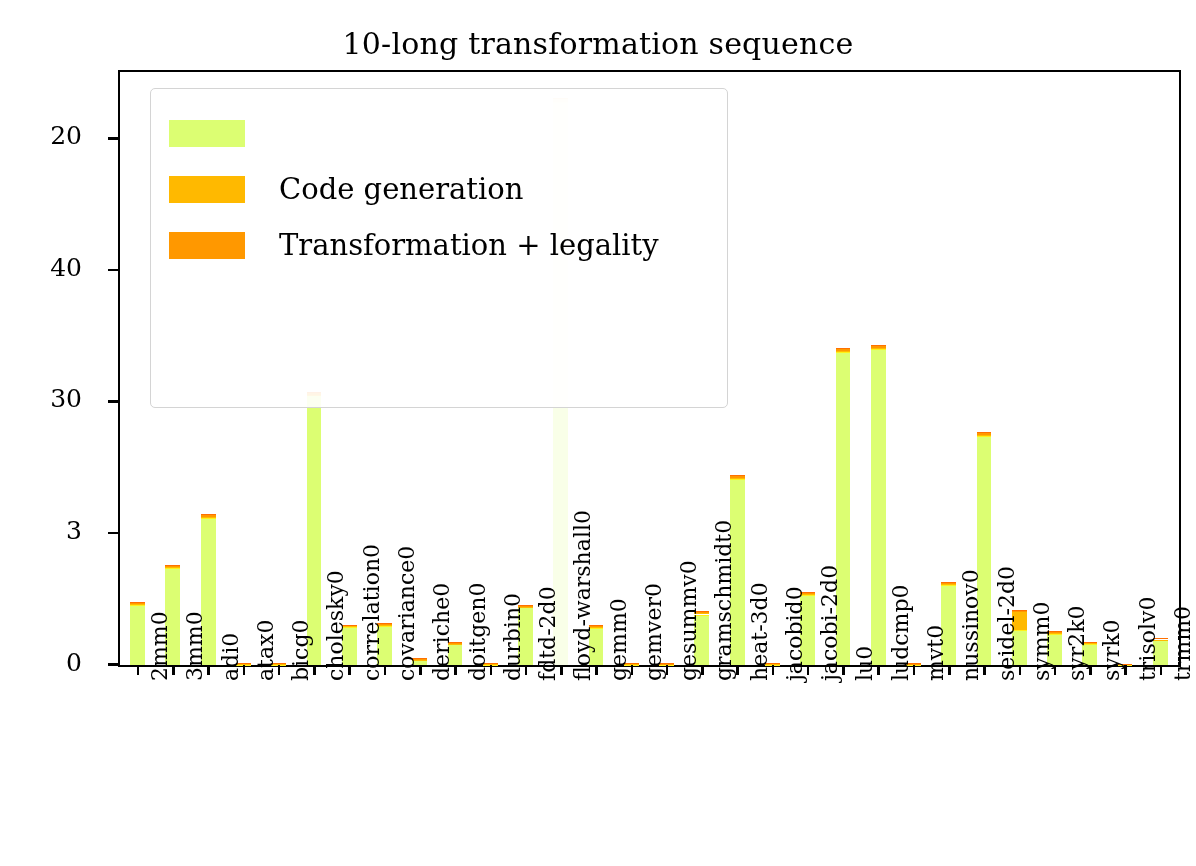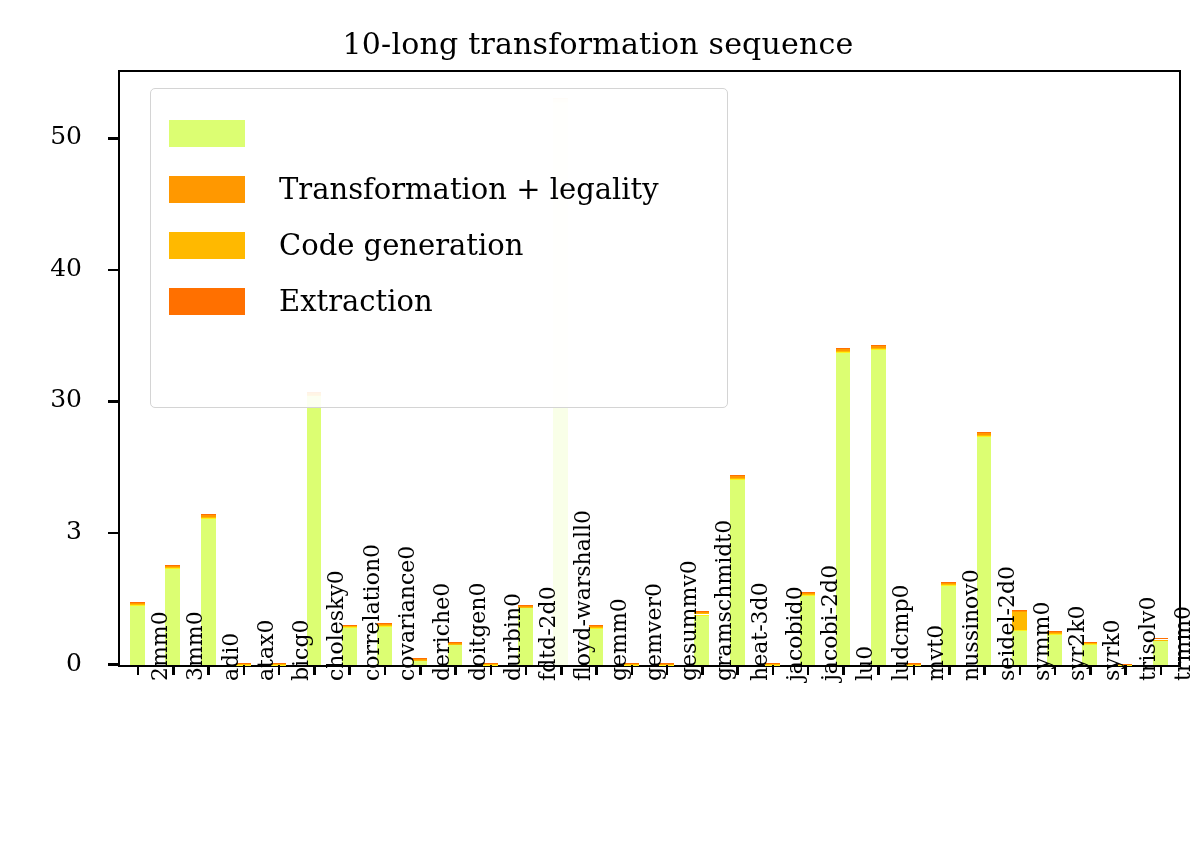--- a/index.html
+++ b/index.html
@@ -269,44 +269,40 @@
           <div class="seg seg-transf" style="height: 1.44711px; bottom: 25.5218px;"></div>
           <div class="seg seg-extract" style="height: 0.263111px; bottom: 26.9689px;"></div>
         </div>
       </div>
 
     <div id="legend">
         <div class="legend-row">
           <div class="legend-swatch" style="background: rgb(220, 254, 114);"></div>
         </div>
         <div class="legend-row">
+          <div class="legend-swatch" style="background: rgb(255, 185, 0);"></div>
+          <div class="legend-text">Code generation</div>
+        </div>
+        <div class="legend-row">
           <div class="legend-swatch" style="background: rgb(255, 152, 0);"></div>
           <div class="legend-text">Transformation + legality</div>
-        </div>
-        <div class="legend-row">
-          <div class="legend-swatch" style="background: rgb(255, 185, 0);"></div>
-          <div class="legend-text">Code generation</div>
-        </div>
-        <div class="legend-row">
-          <div class="legend-swatch" style="background: rgb(255, 112, 0);"></div>
-          <div class="legend-text">Extraction</div>
         </div>
       </div>
   </div>
 
 <div class="ytick" style="top: 663.25px;"></div>
     <div class="ytick-label" style="top: 647.5px;">0</div>
     <div class="ytick" style="top: 531.694px;"></div>
     <div class="ytick-label" style="top: 515.944px;">3</div>
     <div class="ytick" style="top: 400.139px;"></div>
     <div class="ytick-label" style="top: 384.389px;">30</div>
     <div class="ytick" style="top: 268.583px;"></div>
     <div class="ytick-label" style="top: 252.833px;">40</div>
     <div class="ytick" style="top: 137.028px;"></div>
-    <div class="ytick-label" style="top: 121.278px;">50</div>
+    <div class="ytick-label" style="top: 121.278px;">20</div>
     <div class="xtick" style="left: 136.883px; top: 665px;"></div>
     <div class="xtick-label" style="left: 147.133px; top: 681px;">2mm0</div>
     <div class="xtick" style="left: 172.15px; top: 665px;"></div>
     <div class="xtick-label" style="left: 182.4px; top: 681px;">3mm0</div>
     <div class="xtick" style="left: 207.417px; top: 665px;"></div>
     <div class="xtick-label" style="left: 217.667px; top: 681px;">adi0</div>
     <div class="xtick" style="left: 242.683px; top: 665px;"></div>
     <div class="xtick-label" style="left: 252.933px; top: 681px;">atax0</div>
     <div class="xtick" style="left: 277.95px; top: 665px;"></div>
     <div class="xtick-label" style="left: 288.2px; top: 681px;">bicg0</div>

